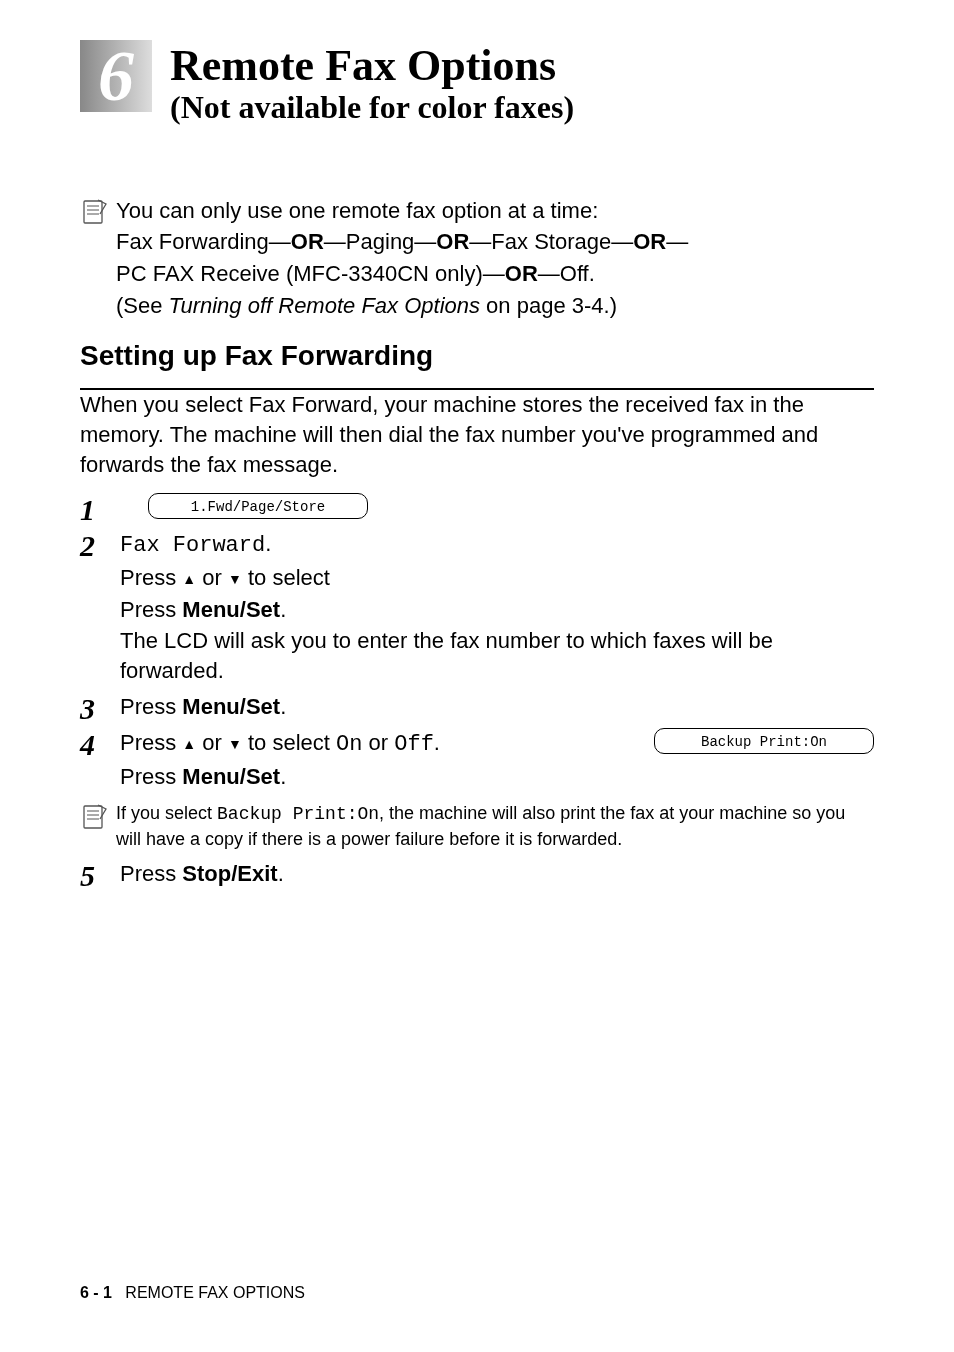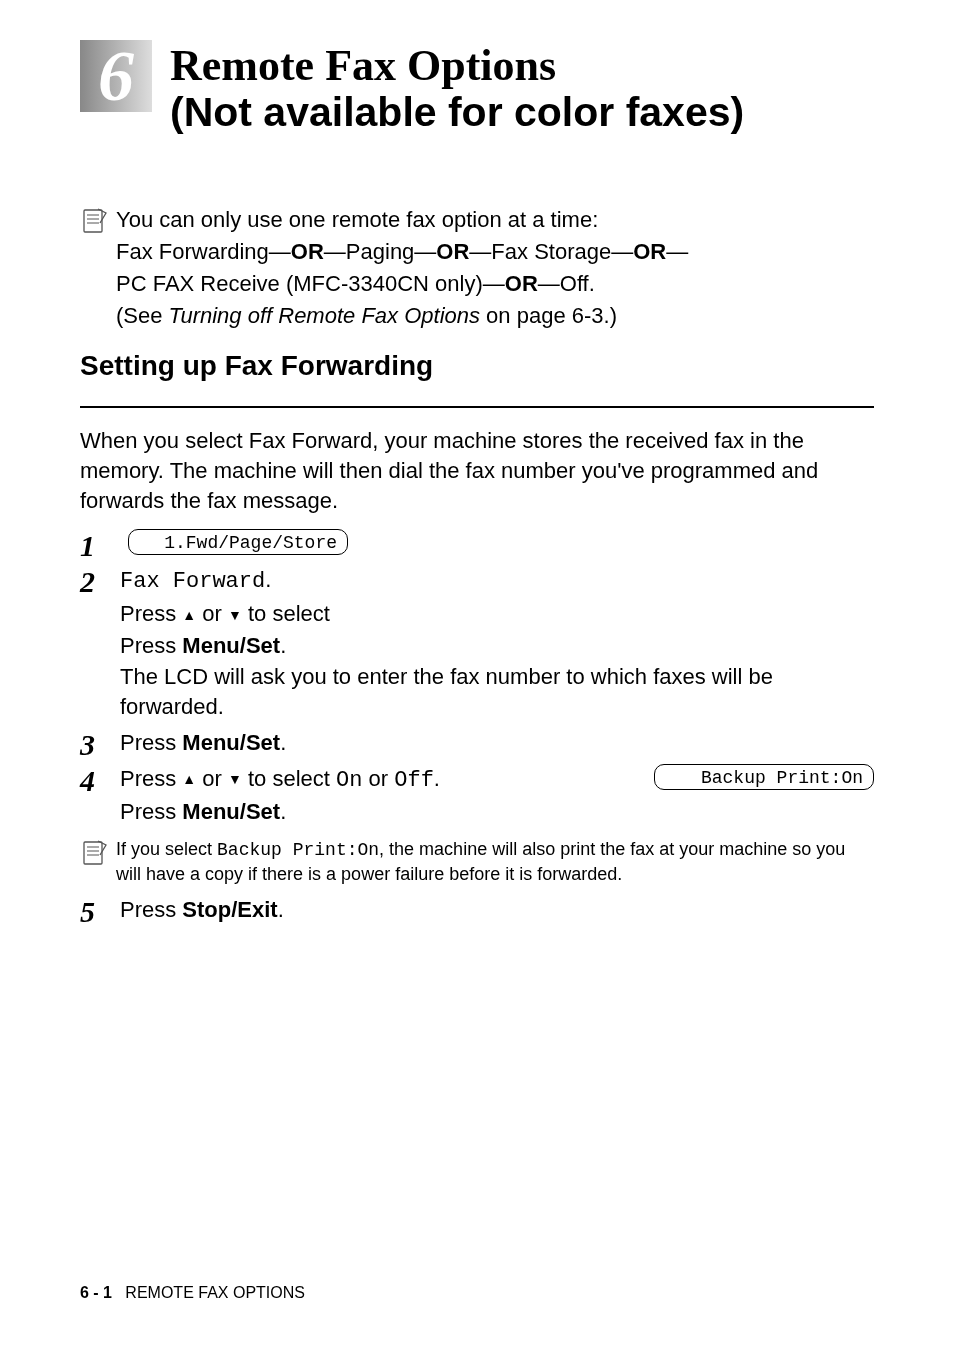--- a/index.html
+++ b/index.html
@@ -41,22 +41,22 @@
     .chapter-titles {
       padding-top: 2px;
     }
     .chapter-title {
       font-family: 'Times New Roman', serif;
       font-size: 44px;
       font-weight: bold;
       line-height: 1.1;
     }
     .chapter-subtitle {
-      font-family: Liberation Sans, sans-serif;
-      font-size: 41px;
+      font-family: Liberation Serif, serif;
+      font-size: 32px;
       font-weight: bold;
       line-height: 1.1;
     }
     .note-block {
       display: flex;
       align-items: flex-start;
       margin-bottom: 18px;
       margin-left: 0;
     }
     .note-icon {
@@ -79,23 +79,22 @@
       font-style: italic;
       text-align: center;
     }
     .bold {
       font-weight: bold;
     }
     h2.section-heading {
       font-size: 28px;
       font-weight: bold;
       border-bottom: 2px solid #000;
-      padding-bottom: 24px;
+      padding-bottom: 16px;
       margin-top: 18px;
-      margin-bottom: 18px;
     }
     .intro-text {
       font-size: 22px;
       line-height: 1.35;
       margin-bottom: 14px;
     }
     .step-list {
       list-style: none;
     }
     .step-item {
@@ -128,25 +127,25 @@
       width: 100%;
     }
     .step-text {
       flex: 1;
     }
     .lcd-box {
       border: 1px solid #000;
       border-radius: 10px;
       padding: 2px 10px;
       font-family: 'Courier New', monospace;
-      font-size: 18px;
+      font-size: 14px;
       white-space: nowrap;
-      margin-left: 8px;
+      margin-left: 28px;
       min-width: 220px;
-      text-align: right;
+      text-align: center;
       height: 26px;
       line-height: 22px;
     }
     .mono {
       font-family: 'Courier New', monospace;
     }
     .triangle-up {
       display: inline-block;
       font-size: 14px;
       vertical-align: middle;
@@ -207,21 +206,21 @@
     <p>
       <span>You can only use one remote fax option at a time:</span>
     </p>
     <p>
       <span>Fax Forwarding—</span><span class="bold">OR</span><span>—Paging—</span><span class="bold">OR</span><span>—Fax Storage—</span><span class="bold">OR</span><span>—</span>
     </p>
     <p>
       <span>PC FAX Receive (MFC-3340CN only)—</span><span class="bold">OR</span><span>—Off.</span>
     </p>
     <p>
-      <span>(See </span><span class="italic">Turning off Remote Fax Options</span><span> on page 6-3.)</span>
+      <span>(See </span><span class="italic">Turning off Remote Fax Options</span><span> on page 3-4.)</span>
     </p>
   </div>
 </div>
 
 <h2 class="section-heading">Setting up Fax Forwarding</h2>
 
 <p class="intro-text">When you select Fax Forward, your machine stores the received fax in the memory. The machine will then dial the fax number you've programmed and forwards the fax message.</p>
 
 <ol class="step-list">
 

